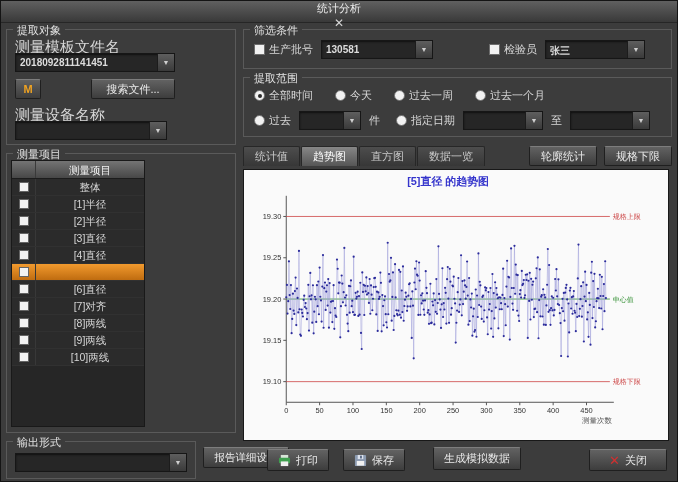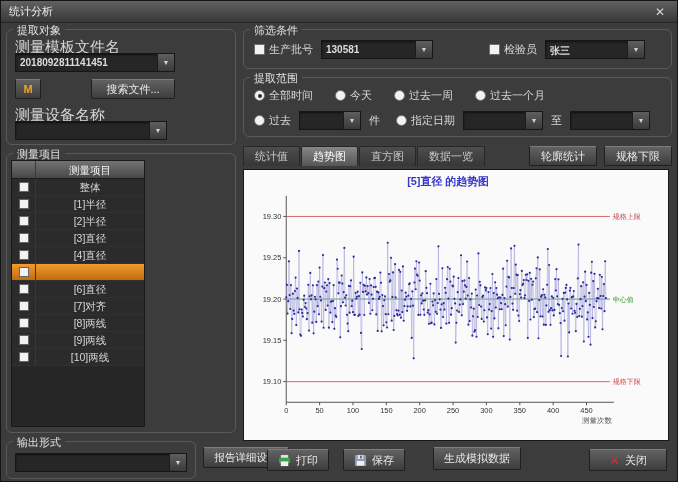--- a/index.html
+++ b/index.html
@@ -1,23 +1,23 @@
 <!DOCTYPE html>
 <html><head>
 <meta charset="utf-8">
 <style>
   *{margin:0;padding:0;box-sizing:border-box;}
   html,body{width:678px;height:482px;}
   body{font-family:"Liberation Sans","DejaVu Sans",sans-serif;background:#2a2a2a;}
   .window{width:678px;height:482px;background:#3c3c3c;border:1px solid #141414;position:relative;overflow:hidden;}
-  .titlebar{height:22px;background:linear-gradient(#606060,#393939);border-bottom:1px solid #262626;display:flex;align-items:center;justify-content:space-between;padding:0 8px;}
+  .titlebar{height:22px;background:linear-gradient(#606060,#393939);border-bottom:1px solid #262626;display:flex;align-items:center;justify-content:space-between;padding:0 8px;flex-direction:column;}
   .titlebar .t{font-size:11px;color:#ececec;}
   .titlebar .close{font-size:12px;color:#d5d5d5;width:18px;text-align:center;cursor:pointer;}
   .content{position:absolute;top:22px;left:0;right:0;bottom:0;}
-  .group{position:absolute;border:1px solid #5a5a5a;border-radius:6px;}
+  .group{position:absolute;border:1px solid #5a5a5a;border-radius:0;}
   .gtitle{position:absolute;top:-7px;left:6px;background:#3c3c3c;padding:0 4px;font-size:11px;color:#e2e2e2;white-space:nowrap;}
   .lbl{position:absolute;font-size:15px;color:#d8d8d8;white-space:nowrap;}
   .dropdown{height:19px;background:#262626;border:1px solid #161616;display:flex;align-items:stretch;box-shadow:inset 0 1px 2px #101010;}
   .dropdown.abs{position:absolute;}
   .dropdown .val{flex:1;font-size:10px;color:#dcdcdc;padding:3px 4px 0;white-space:nowrap;overflow:hidden;font-weight:bold;}
   .dropdown .arrow{width:17px;flex:none;background:linear-gradient(#5e5e5e,#3a3a3a);border-left:1px solid #1c1c1c;color:#cfcfcf;font-size:7px;display:flex;align-items:center;justify-content:center;}
   .btn{background:linear-gradient(#626262,#3d3d3d);border:1px solid #1f1f1f;border-top-color:#7d7d7d;border-radius:2px;color:#eaeaea;font-size:11px;display:flex;align-items:center;justify-content:center;gap:5px;cursor:pointer;white-space:nowrap;}
   .btn.abs{position:absolute;}
   .checkbox{width:11px;height:11px;background:#f2f2f2;border:1px solid #6d6d6d;flex:none;display:inline-block;}
   .radio{width:11px;height:11px;background:#f2f2f2;border:1px solid #6d6d6d;border-radius:50%;flex:none;display:inline-block;position:relative;}

